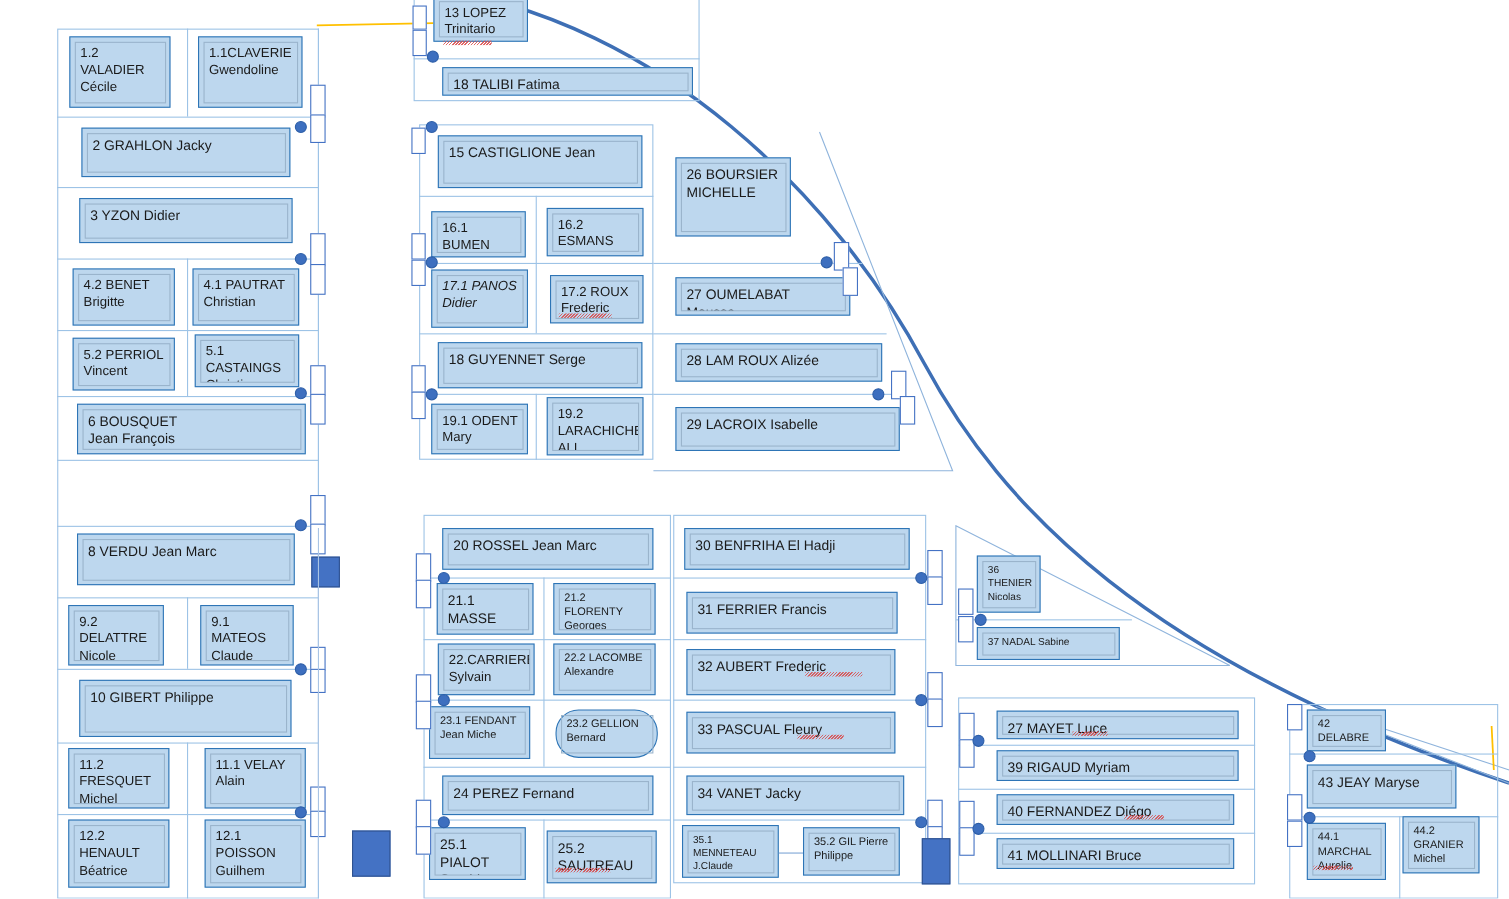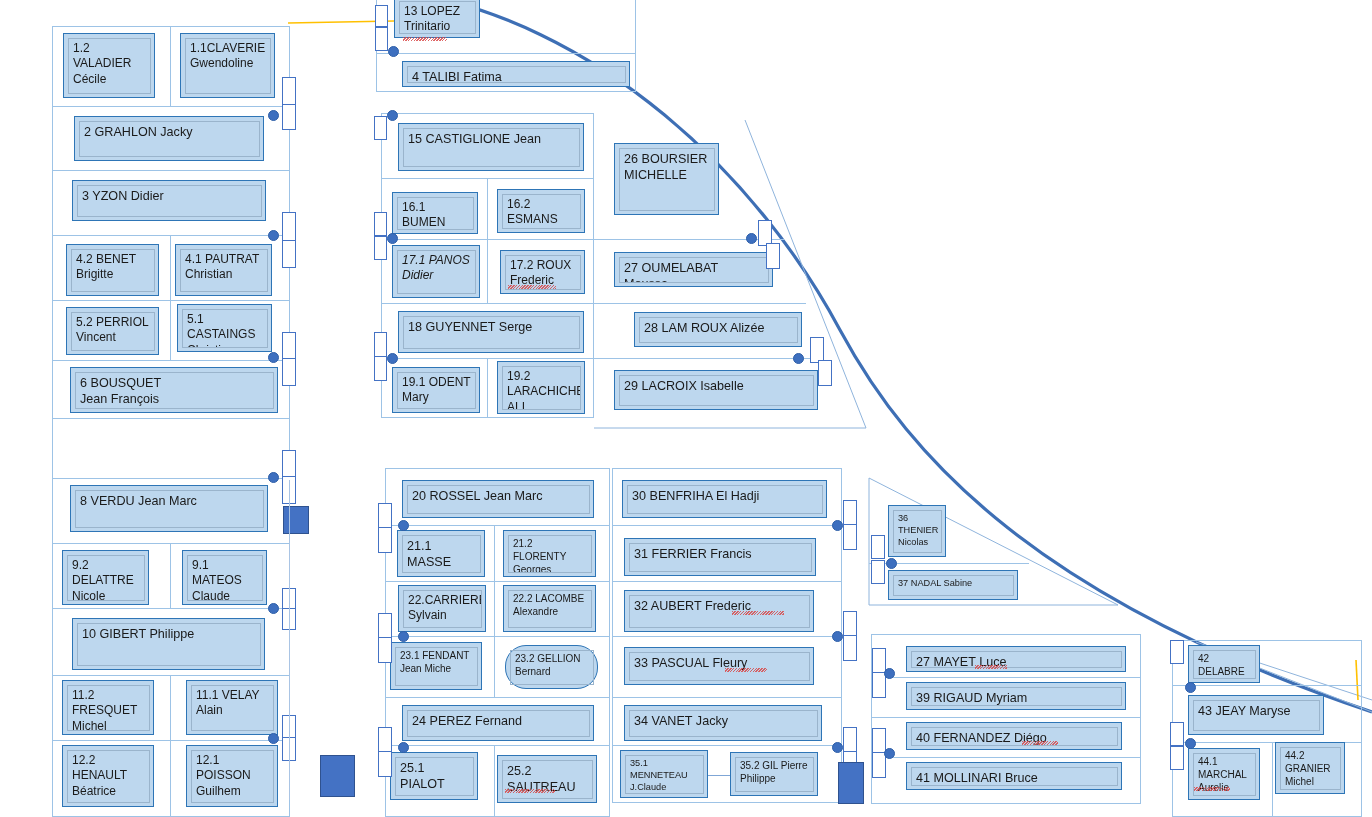--- a/index.html
+++ b/index.html
@@ -248,21 +248,21 @@
   <div class="section" style="left:376px;top:-6px;width:260px;height:98px;"></div>
   <div class="rowline" style="left:376px;top:53px;width:260px;"></div>
 
   <div class="card f12" style="left:394px;top:-4px;width:86px;height:42px;">
     <div class="inner">13 LOPEZ
 Trinitario</div>
     </div>
   <div class="sq" style="left:403px;top:37px;width:44px;"></div>
 
   <div class="card f13" style="left:402px;top:61px;width:228px;height:26px;">
-    <div class="inner">4 TALIBI Fatima</div>
+    <div class="inner">18 TALIBI Fatima</div>
     </div>
 
   <div class="handle" style="left:375px;top:5px;width:13px;height:22px;"></div>
   <div class="handle" style="left:375px;top:27px;width:13px;height:24px;"></div>
   <div class="dot" style="left:388px;top:46px;"></div>
 
   <div class="section" style="left:381px;top:113px;width:213px;height:305px;"></div>
   <div class="rowline" style="left:381px;top:178px;width:213px;"></div>
   <div class="rowline" style="left:381px;top:239px;width:213px;"></div>
   <div class="rowline" style="left:381px;top:303px;width:213px;"></div>
@@ -322,21 +322,21 @@
 
   <div class="card f13" style="left:614px;top:143px;width:105px;height:72px;">
     <div class="inner">26 BOURSIER
 MICHELLE</div>
     </div>
 
   <div class="card f13" style="left:614px;top:252px;width:159px;height:35px;">
     <div class="inner">27 OUMELABAT Moussa</div>
     </div>
 
-  <div class="card f13" style="left:614px;top:312px;width:168px;height:35px;margin-left:20px;">
+  <div class="card f13" style="left:614px;top:312px;width:188px;height:35px;">
     <div class="inner">28 LAM ROUX Alizée</div>
     </div>
 
   <div class="card f13" style="left:614px;top:370px;width:204px;height:40px;">
     <div class="inner">29 LACROIX Isabelle</div>
     </div>
 
   <div class="handle" style="left:758px;top:220px;width:14px;height:26px;"></div>
   <div class="handle" style="left:766px;top:243px;width:14px;height:26px;"></div>
   <div class="dot" style="left:746px;top:233px;"></div>

